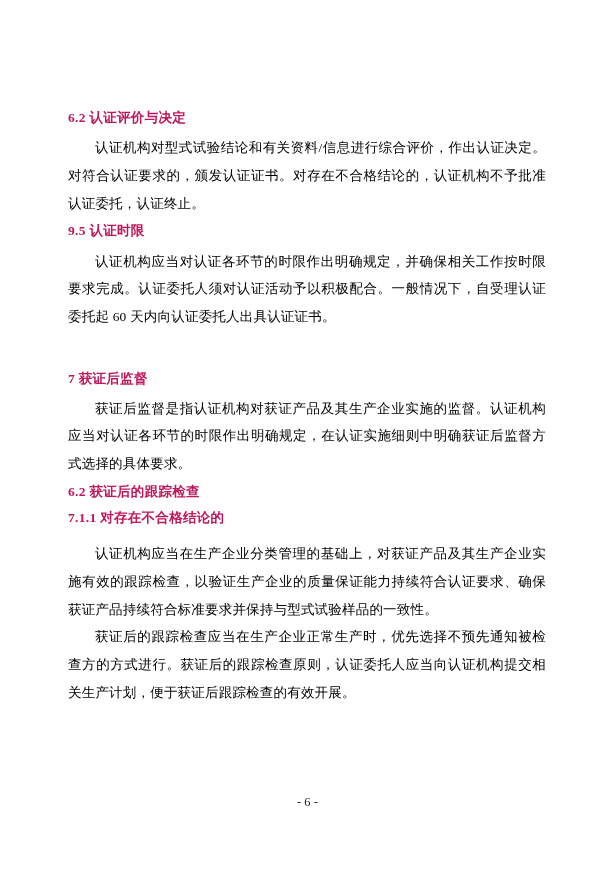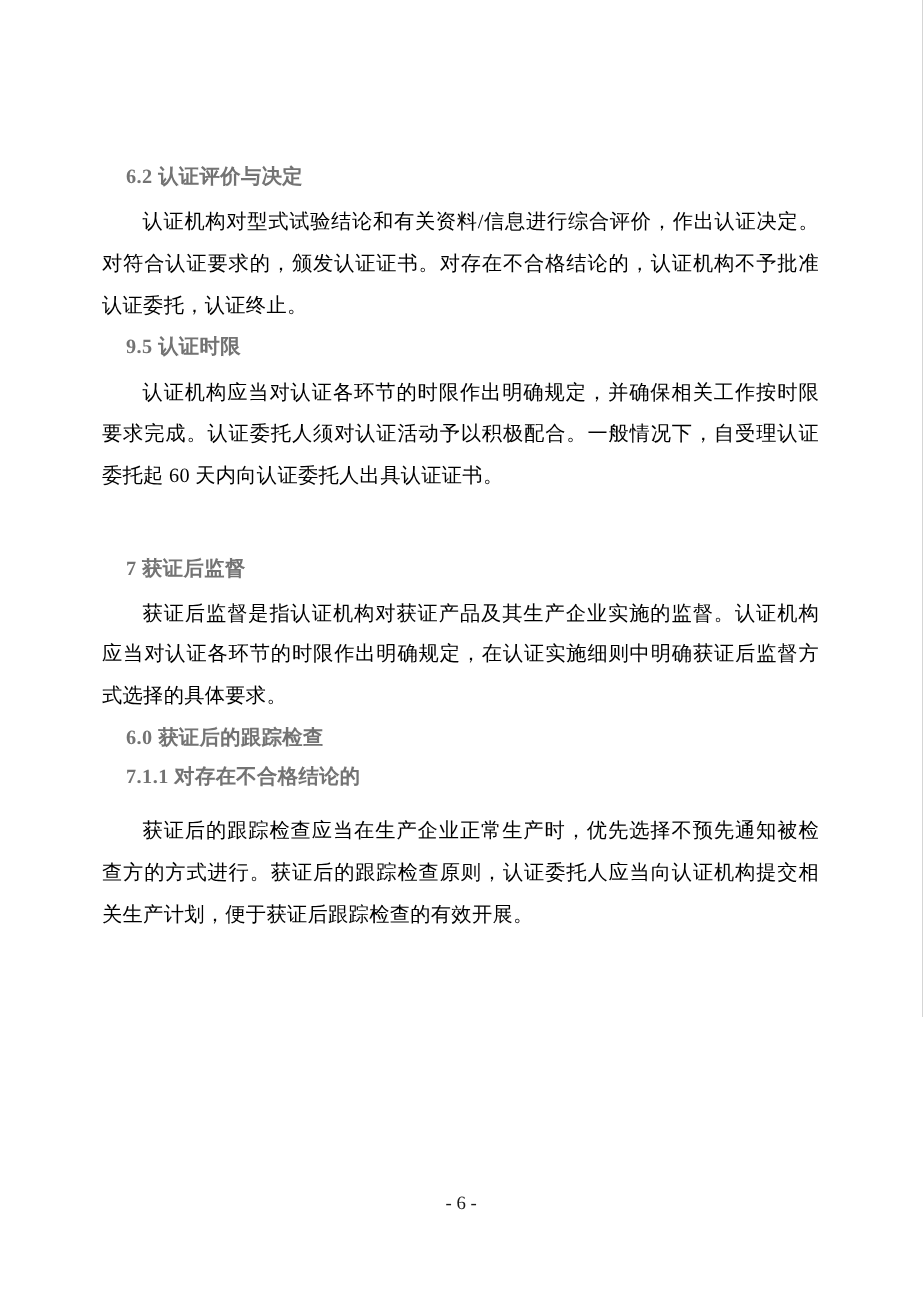--- a/index.html
+++ b/index.html
@@ -25,22 +25,22 @@
   .content {
     position: absolute;
     left: 68px;
     top: 108px;
     width: 478px;
   }
   .heading {
     font-weight: bold;
     font-size: 13.5px;
     line-height: 1.5;
-    color: #737373;
-    margin: 0 0 2px 16px;
+    color: #be185d;
+    margin: 0 0 2px 0;
     letter-spacing: 0.3px;
   }
   .heading.major {
     margin-top: 18px;
     font-family: Liberation Serif, serif;
   }
   .para {
     font-size: 13.5px;
     line-height: 2.05;
     color: #000000;
@@ -78,22 +78,23 @@
     <div class="heading">9.5  认证时限</div>
     <div class="gap-sm"></div>
     <p class="para">认证机构应当对认证各环节的时限作出明确规定，并确保相关工作按时限要求完成。认证委托人须对认证活动予以积极配合。一般情况下，自受理认证委托起 60 天内向认证委托人出具认证证书。</p>
 
     <div class="gap-lg"></div>
     <div class="heading major">7  获证后监督</div>
     <div class="gap-sm"></div>
     <p class="para">获证后监督是指认证机构对获证产品及其生产企业实施的监督。认证机构应当对认证各环节的时限作出明确规定，在认证实施细则中明确获证后监督方式选择的具体要求。</p>
 
     <div class="gap-sm"></div>
-    <div class="heading">6.0  获证后的跟踪检查</div>
+    <div class="heading">6.2  获证后的跟踪检查</div>
     <div class="gap-sm"></div>
     <div class="heading">7.1.1  对存在不合格结论的</div>
     <div class="gap-md"></div>
+    <p class="para">认证机构应当在生产企业分类管理的基础上，对获证产品及其生产企业实施有效的跟踪检查，以验证生产企业的质量保证能力持续符合认证要求、确保获证产品持续符合标准要求并保持与型式试验样品的一致性。</p>
     <p class="para">获证后的跟踪检查应当在生产企业正常生产时，优先选择不预先通知被检查方的方式进行。获证后的跟踪检查原则，认证委托人应当向认证机构提交相关生产计划，便于获证后跟踪检查的有效开展。</p>
 
   </div>
 
   <div class="footer">- 6 -</div>
 </div>
 
 </body></html>

